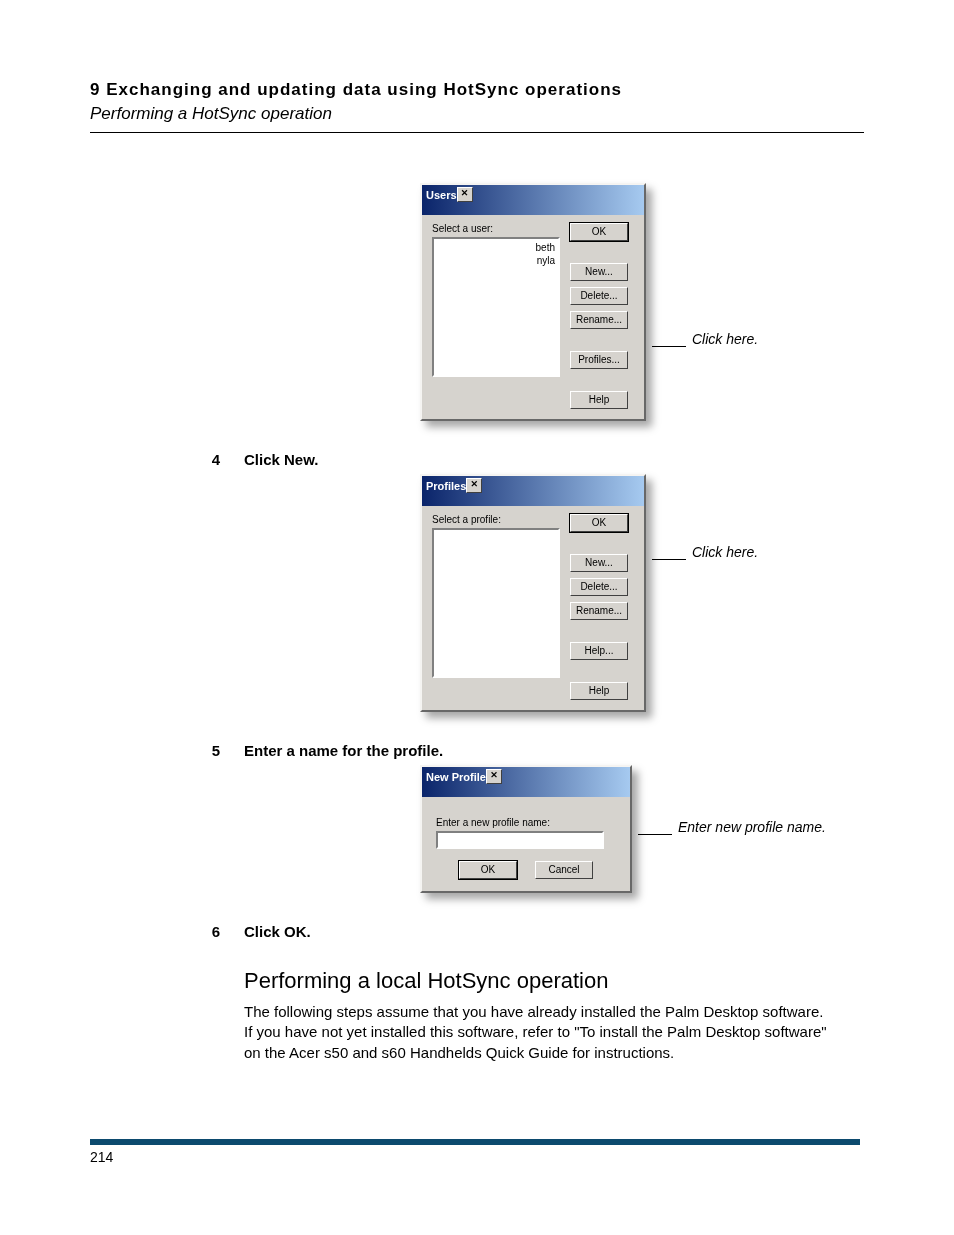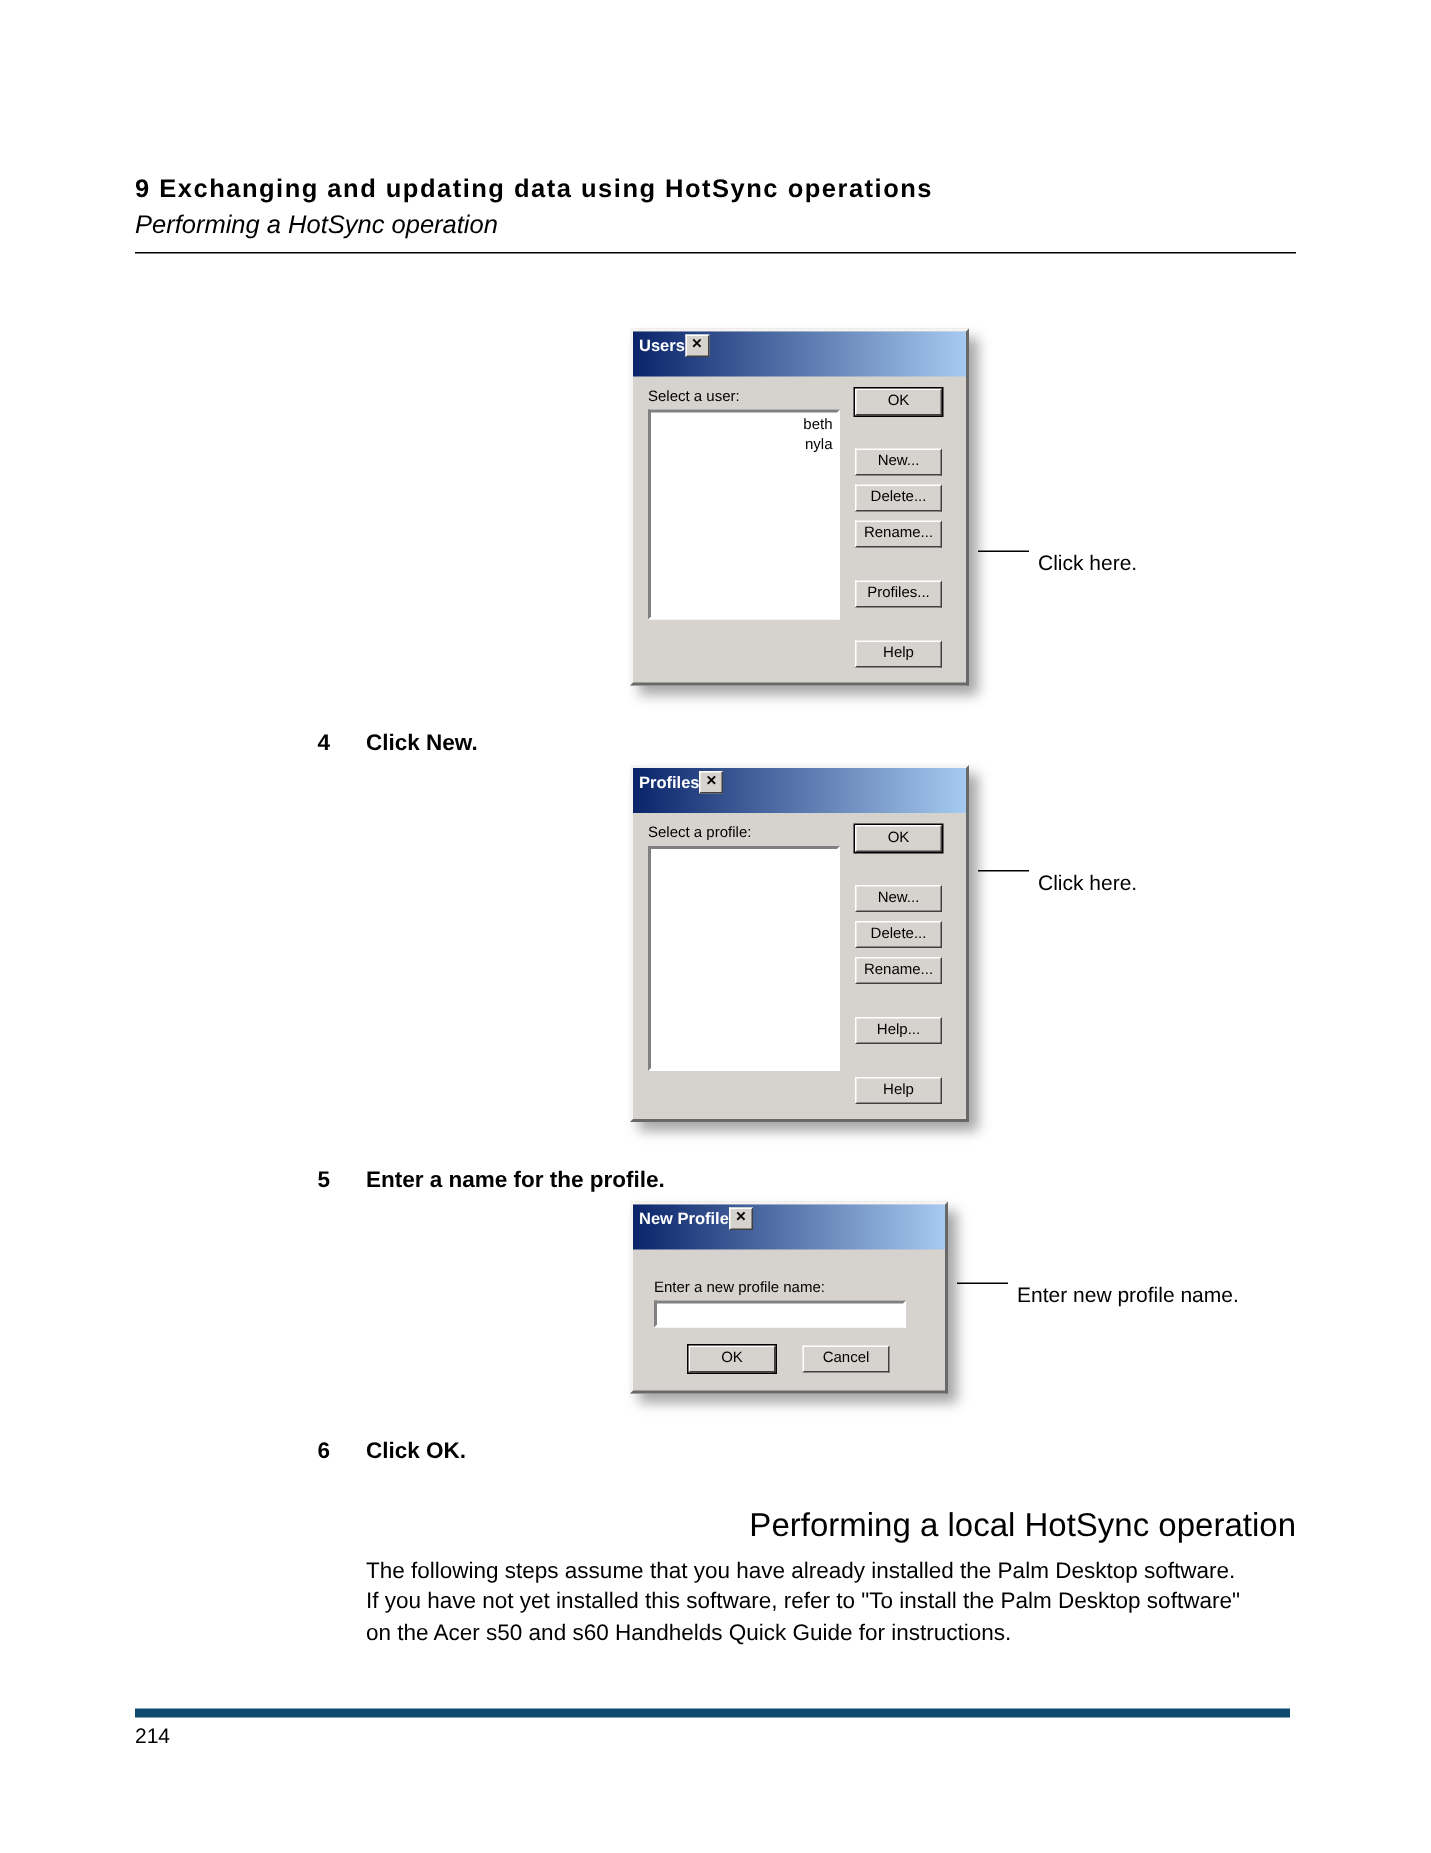--- a/index.html
+++ b/index.html
@@ -15,21 +15,20 @@
     box-sizing: border-box;
     width: 954px;
     min-height: 1235px;
     position: relative;
   }
   .header-chapter {
     font-size: 17px;
     font-weight: 600;
     letter-spacing: 1px;
     margin-bottom: 4px;
-    margin-top: 36px;
   }
   .header-section {
     font-size: 17px;
     font-style: italic;
     margin-bottom: 8px;
   }
   .header-rule {
     border: 0;
     border-top: 1px solid #000;
     margin: 0 0 50px 0;
@@ -140,23 +139,24 @@
     line-height: 16px;
     box-sizing: border-box;
     cursor: default;
   }
   .win-btn.default {
     outline: 1px solid #000;
   }
   .gap-row { height: 10px; }
   .callout {
     display: flex;
-    align-items: flex-start;
+    align-items: flex-end;
     margin-left: 6px;
     font-size: 14px;
+    font-style: italic;
   }
   .callout .line {
     width: 34px;
     height: 1px;
     background: #000;
   }
   .callout .label {
     margin-left: 6px;
     white-space: nowrap;
   }
@@ -175,21 +175,20 @@
     display: flex;
     justify-content: center;
     gap: 18px;
   }
   .section-heading {
     font-size: 22px;
     font-weight: 400;
     margin-left: 154px;
     margin-top: 28px;
     margin-bottom: 8px;
-    text-align: right;
   }
   .body-text {
     font-size: 15px;
     line-height: 1.35;
     margin-left: 154px;
     max-width: 590px;
   }
   .page-number {
     position: absolute;
     left: 90px;

